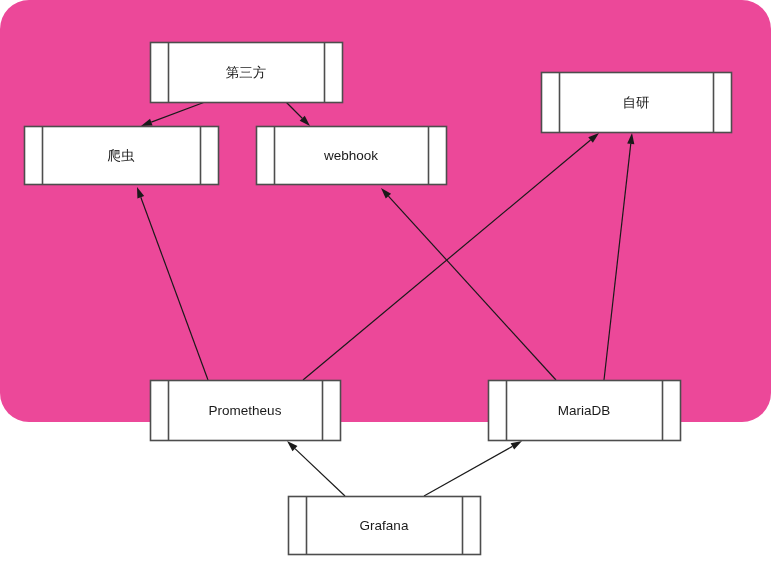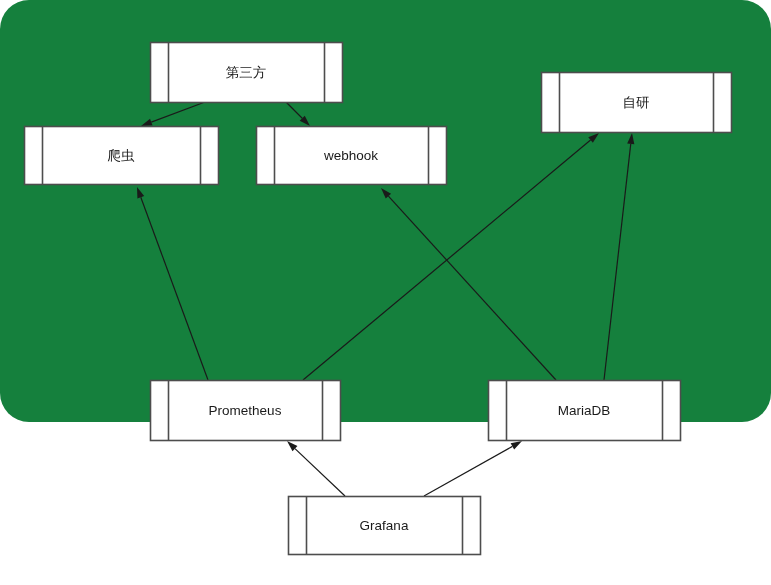--- a/index.html
+++ b/index.html
@@ -4,21 +4,21 @@
 <style>
   html,body{margin:0;padding:0;background:#ffffff;}
   body{
     width:771px;height:585px;
     font-family:"Liberation Sans","DejaVu Sans",sans-serif;
     overflow:hidden;
   }
   #diagram-canvas{
     position:relative;
     width:771px;height:422px;
-    background:#15803d;
+    background:#ec4899;
     border-radius:29px;
   }
   #diagram-svg{
     position:absolute;left:0;top:0;
     width:771px;height:585px;
     display:block;
   }
   .node-rect{
     fill:#ffffff;
     stroke:#4d4d4d;

